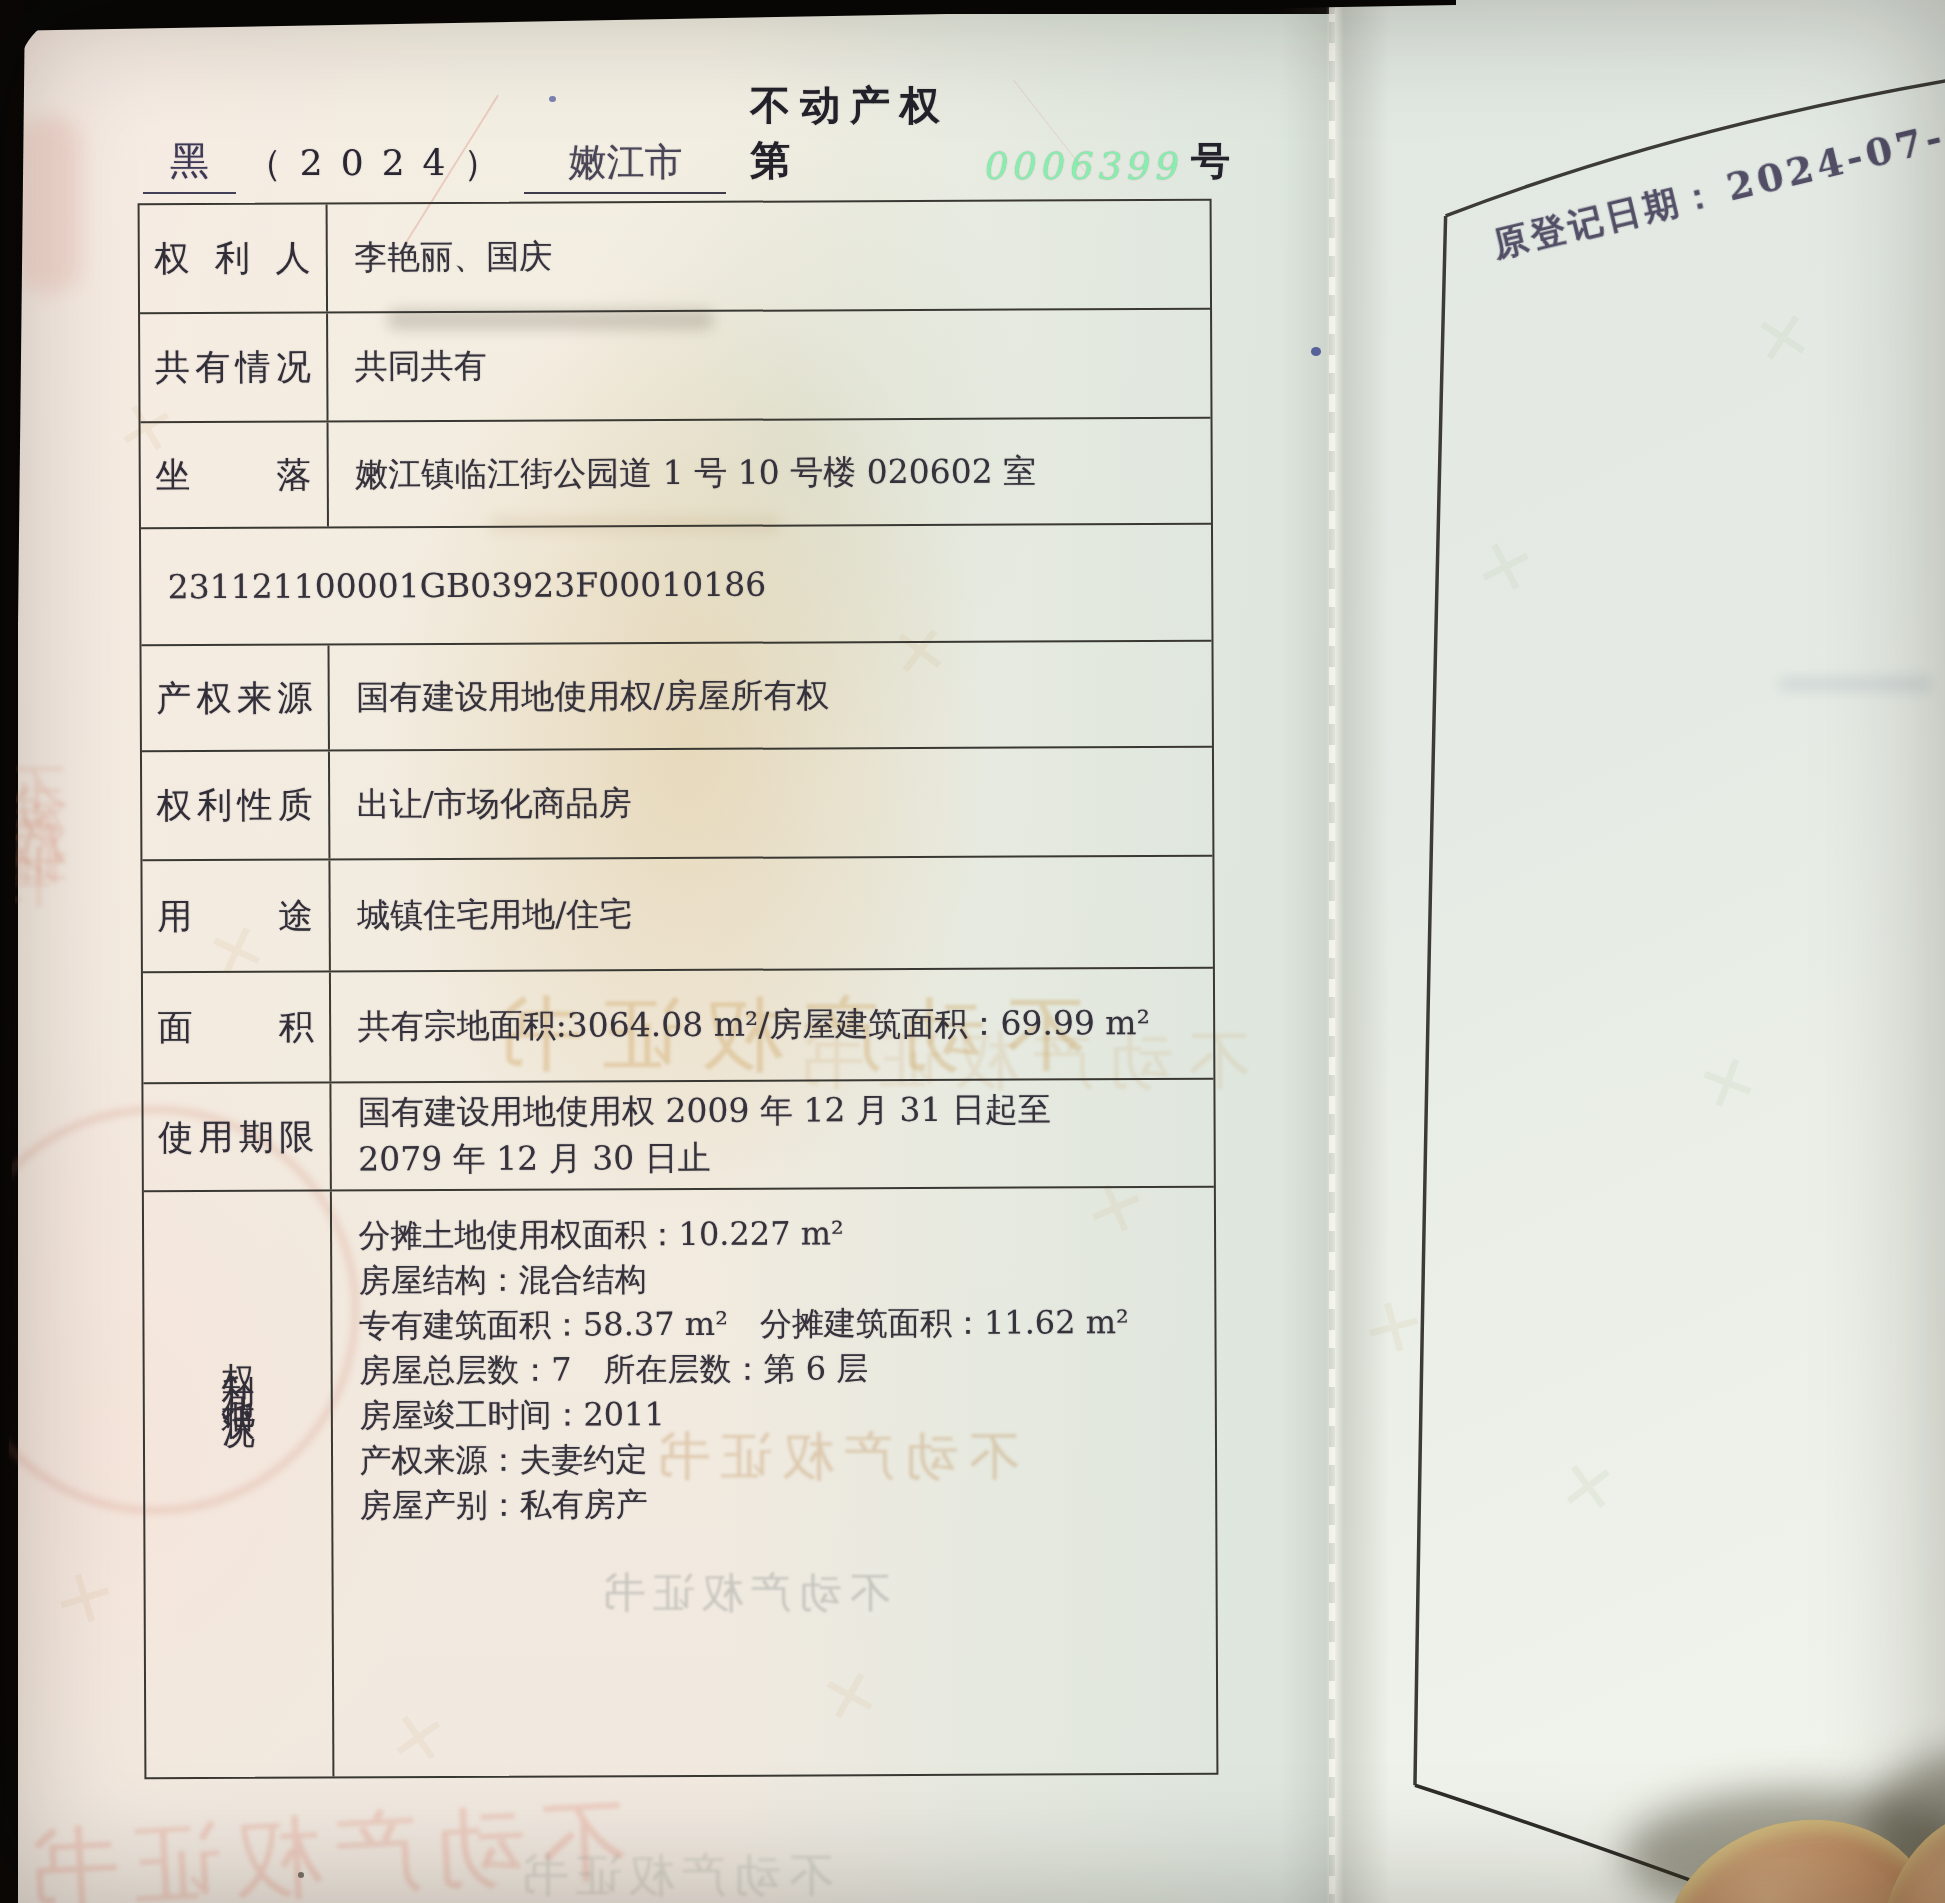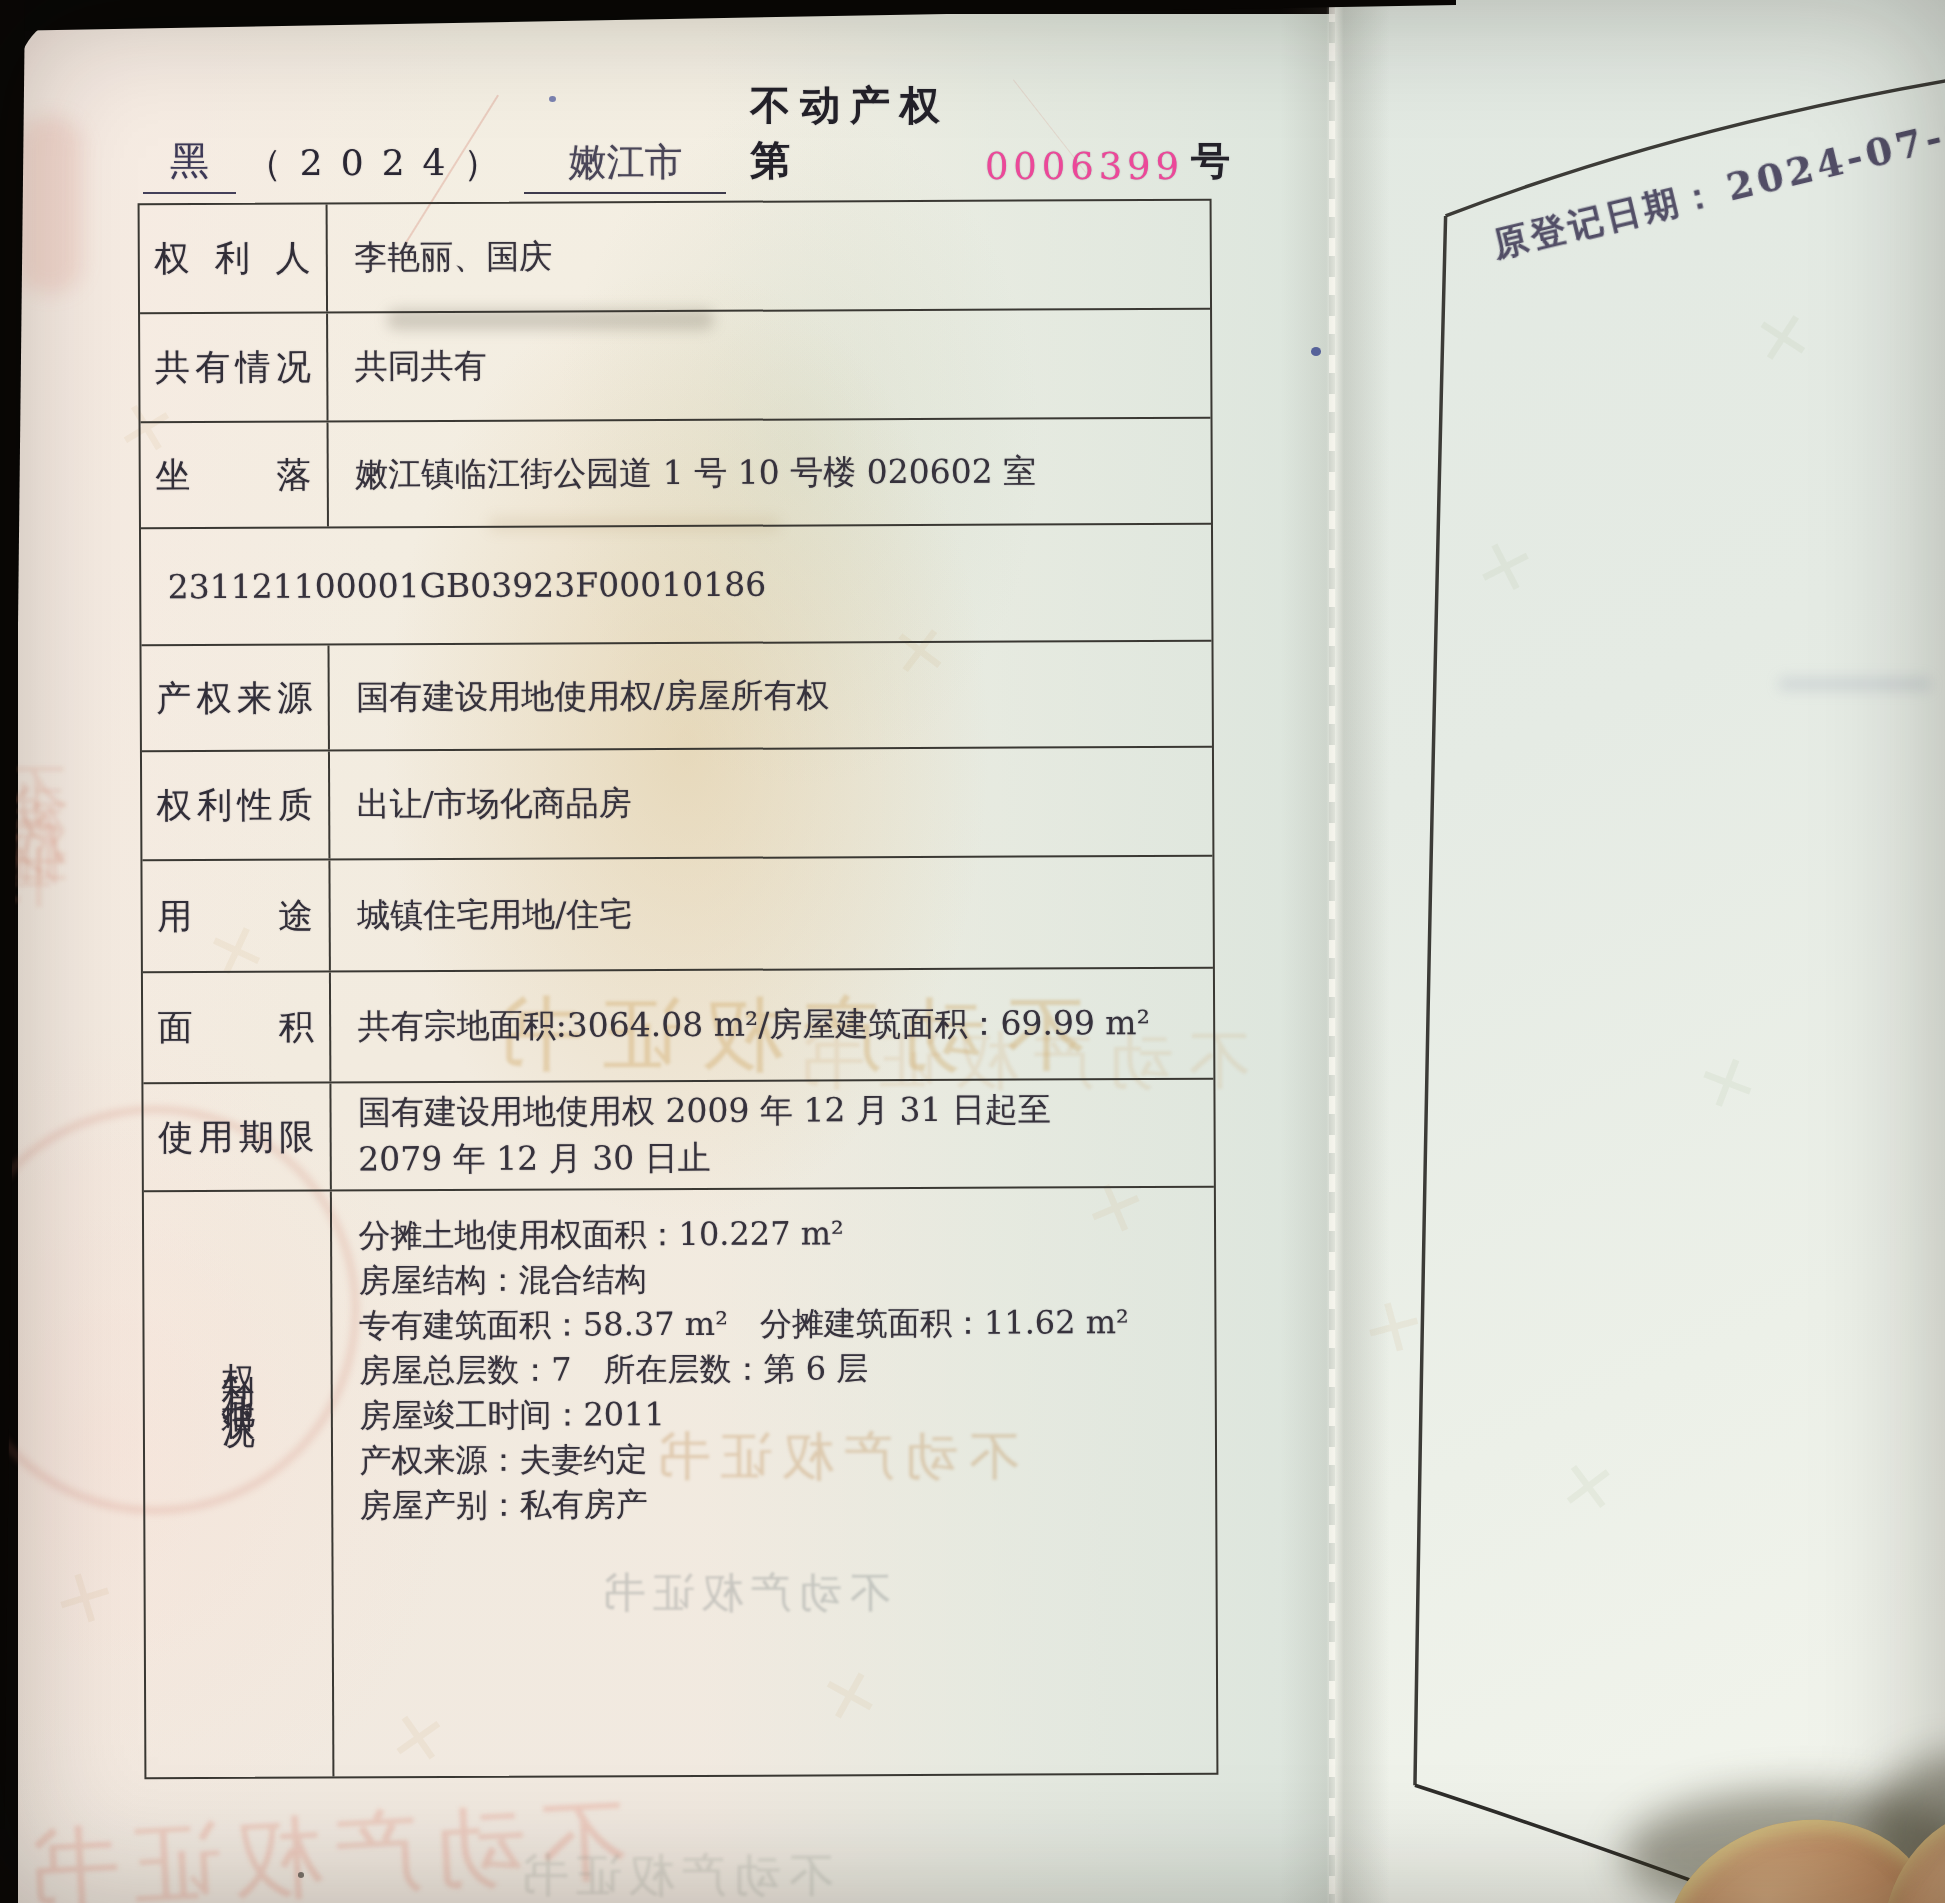--- a/index.html
+++ b/index.html
@@ -49,21 +49,21 @@
   
   .header{
     position:absolute;left:143px;top:130px;width:1087px;height:64px;
     display:flex;align-items:flex-end;color:#2a2733;
     text-shadow:0 0 1.4px rgba(55,50,70,.40);
   }
   .h-prov{width:106px;text-align:center;font-size:39px;color:#3c3856;border-bottom:2.8px solid #44405a;padding-bottom:4.2px;filter:blur(0.3px);}
   .h-paren{font-size:36px;letter-spacing:18px;margin-left:9.8px;padding-bottom:5.6px;}
   .h-city{width:230px;text-align:center;font-size:38px;color:#4a4658;border-bottom:2.8px solid #3e3b4d;padding-bottom:4.2px;margin-left:7px;filter:blur(0.3px);}
   .h-type{font-size:40px;font-weight:bold;letter-spacing:9.8px;margin-left:24px;padding-bottom:5.6px;color:#232129;}
-  .h-num{width:209px;text-align:center;font-size:37px;letter-spacing:4.9px;color:#ec4899;padding-bottom:5.6px;margin-left:16px;}
+  .h-num{width:209px;text-align:center;font-size:37px;letter-spacing:4.9px;color:#86efac;padding-bottom:5.6px;margin-left:16px;font-style:italic;}
   .h-suffix{font-size:39px;font-weight:bold;padding-bottom:5.6px;margin-left:7px;color:#232129;}
 
   
   .cert-table{
     position:absolute;left:141px;top:201px;width:1074px;height:1576px;
     border:2.8px solid #3a3833;box-sizing:border-box;
     display:flex;flex-direction:column;
     transform:rotate(-.25deg);
     color:#36323c;
   }

